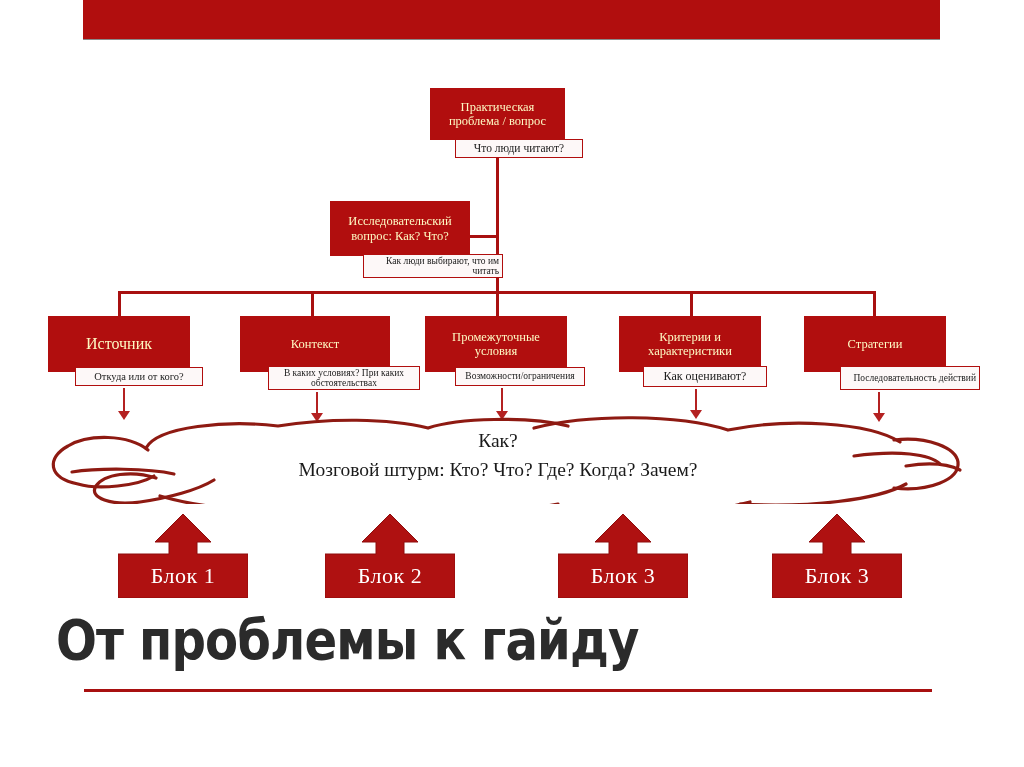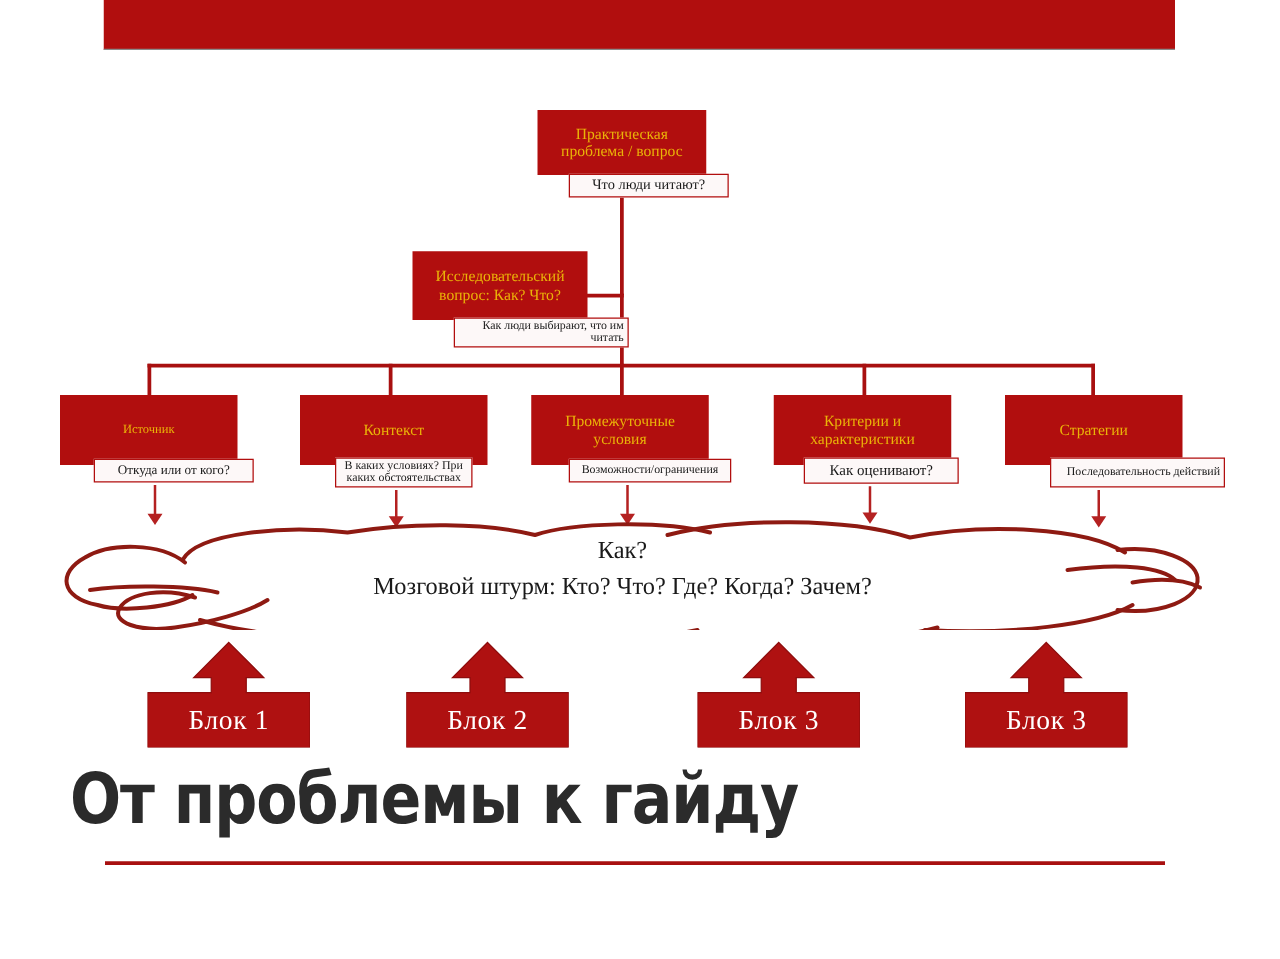--- a/index.html
+++ b/index.html
@@ -31,21 +31,21 @@
     height: 40px;
     background: #B10E0E;
     border-bottom: 1px solid #8a8a8a;
     box-sizing: border-box;
   }
 
   
   .node {
     position: absolute;
     background: #B10E0E;
-    color: #eab308;
+    color: #fef9c3;
     text-align: center;
     line-height: 1.15;
     box-sizing: border-box;
     display: flex;
     align-items: center;
     justify-content: center;
     padding: 2px 0;
     z-index: 3;
   }
   .node .node-title {
@@ -210,39 +210,39 @@
   </div>
 
   <div class="hline" style="left:118px; top:291px; width:758px;"></div>
 
   <div class="vline" style="left:118px; top:291px; height:28px;"></div>
   <div class="vline" style="left:311px; top:291px; height:28px;"></div>
   <div class="vline" style="left:496px; top:291px; height:28px;"></div>
   <div class="vline" style="left:690px; top:291px; height:28px;"></div>
   <div class="vline" style="left:873px; top:291px; height:28px;"></div>
 
-  <div class="node" style="left:48px; top:316px; width:142px; height:56px; font-size:10px;">
+  <div class="node" style="left:48px; top:316px; width:142px; height:56px; font-size:16px;">
     <span class="node-title">
       <span>Источник</span>
     </span>
   </div>
   <div class="label" style="left:75px; top:367px; width:128px; height:19px; font-size:10.5px;">
     <span>Откуда или от кого?</span>
   </div>
   <div class="arrow-down" style="left:118px; top:388px; height:32px;">
     <div class="shaft" style="height:24px;"></div>
     <div class="head" style="top:23px;"></div>
   </div>
 
   <div class="node" style="left:240px; top:316px; width:150px; height:56px; font-size:12.5px;">
     <span class="node-title">
       <span>Контекст</span>
     </span>
   </div>
-  <div class="label" style="left:268px; top:366px; width:110px; height:24px; font-size:9.5px;">
+  <div class="label" style="left:268px; top:366px; width:152px; height:24px; font-size:9.5px;">
     <span>В каких условиях? При каких обстоятельствах</span>
   </div>
   <div class="arrow-down" style="left:311px; top:392px; height:30px;">
     <div class="shaft" style="height:22px;"></div>
     <div class="head" style="top:21px;"></div>
   </div>
 
   <div class="node" style="left:425px; top:316px; width:142px; height:56px; font-size:12.5px;">
     <span class="node-title">
       <span>Промежуточные</span><br>

